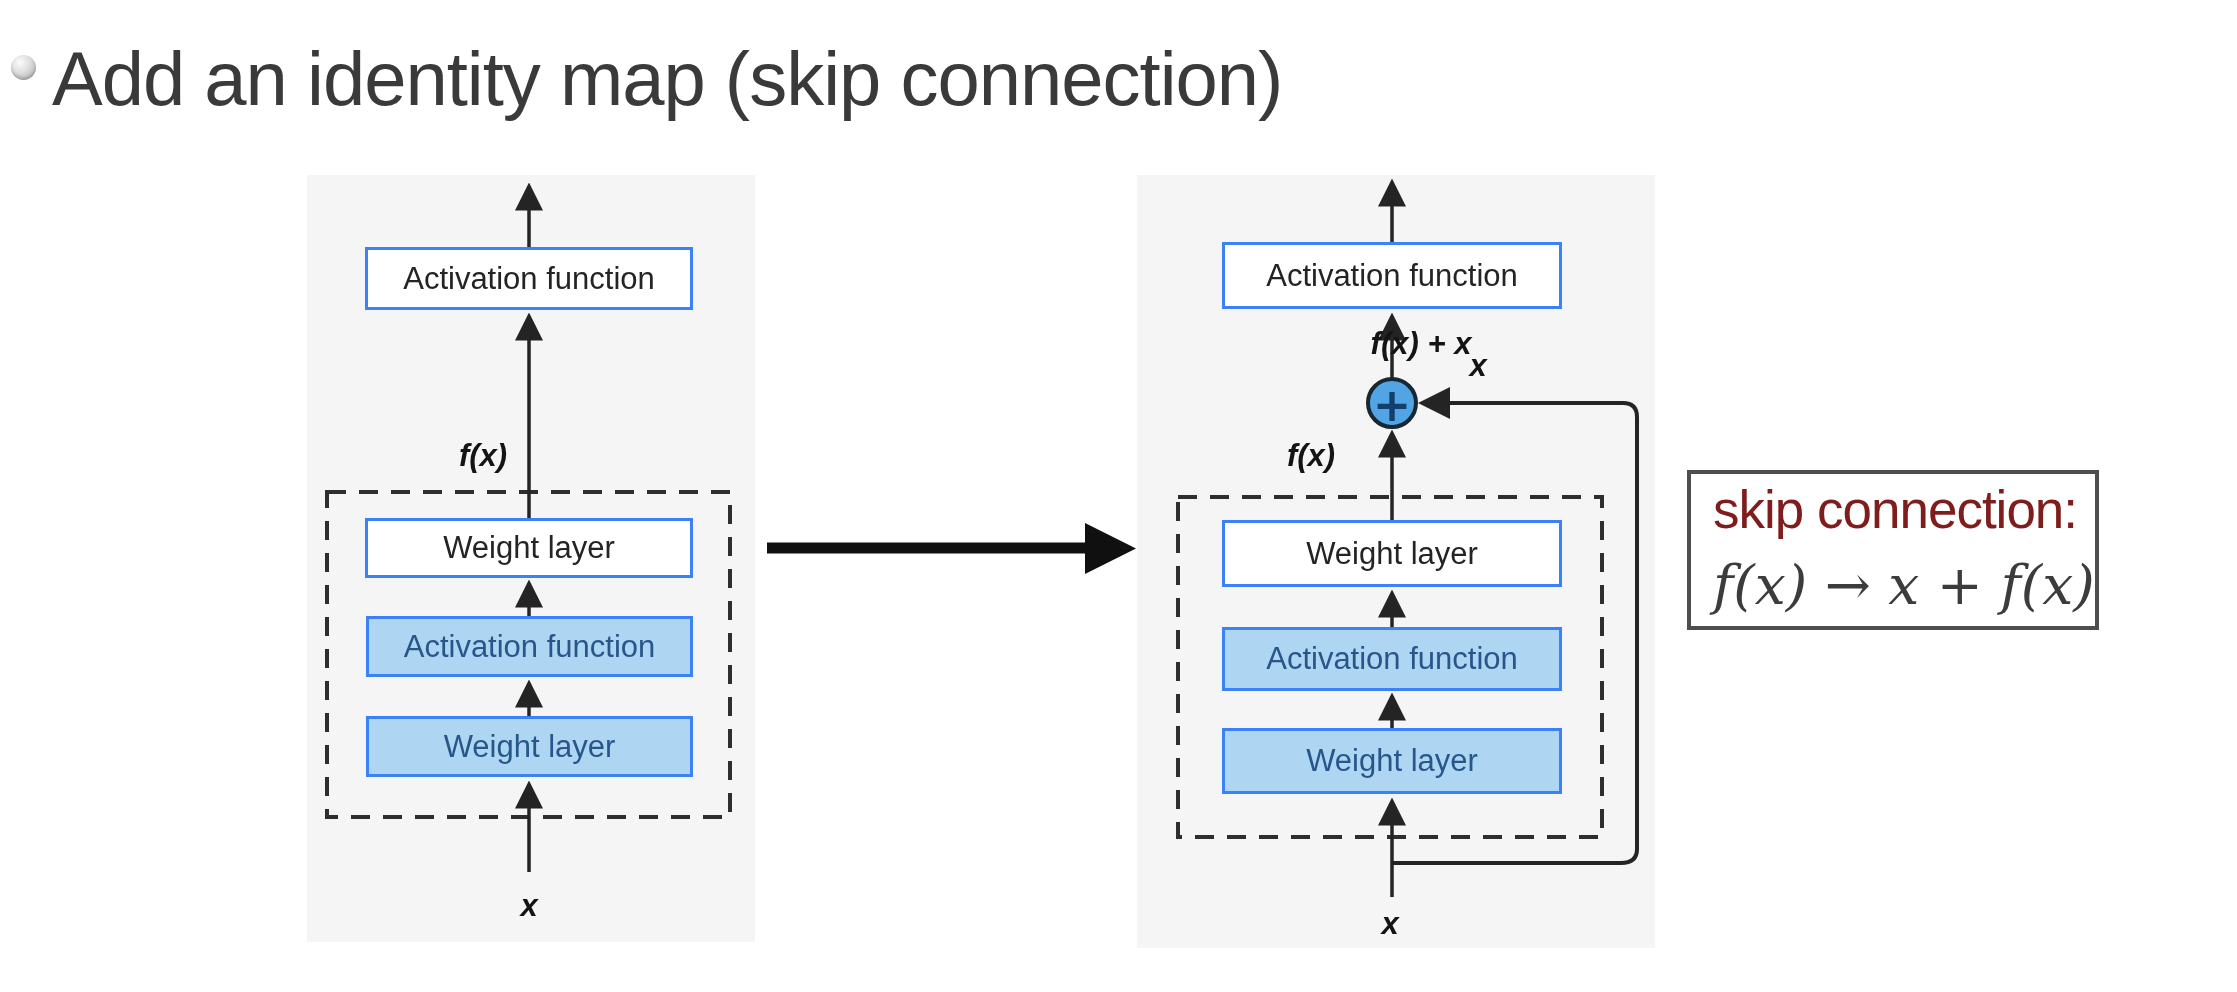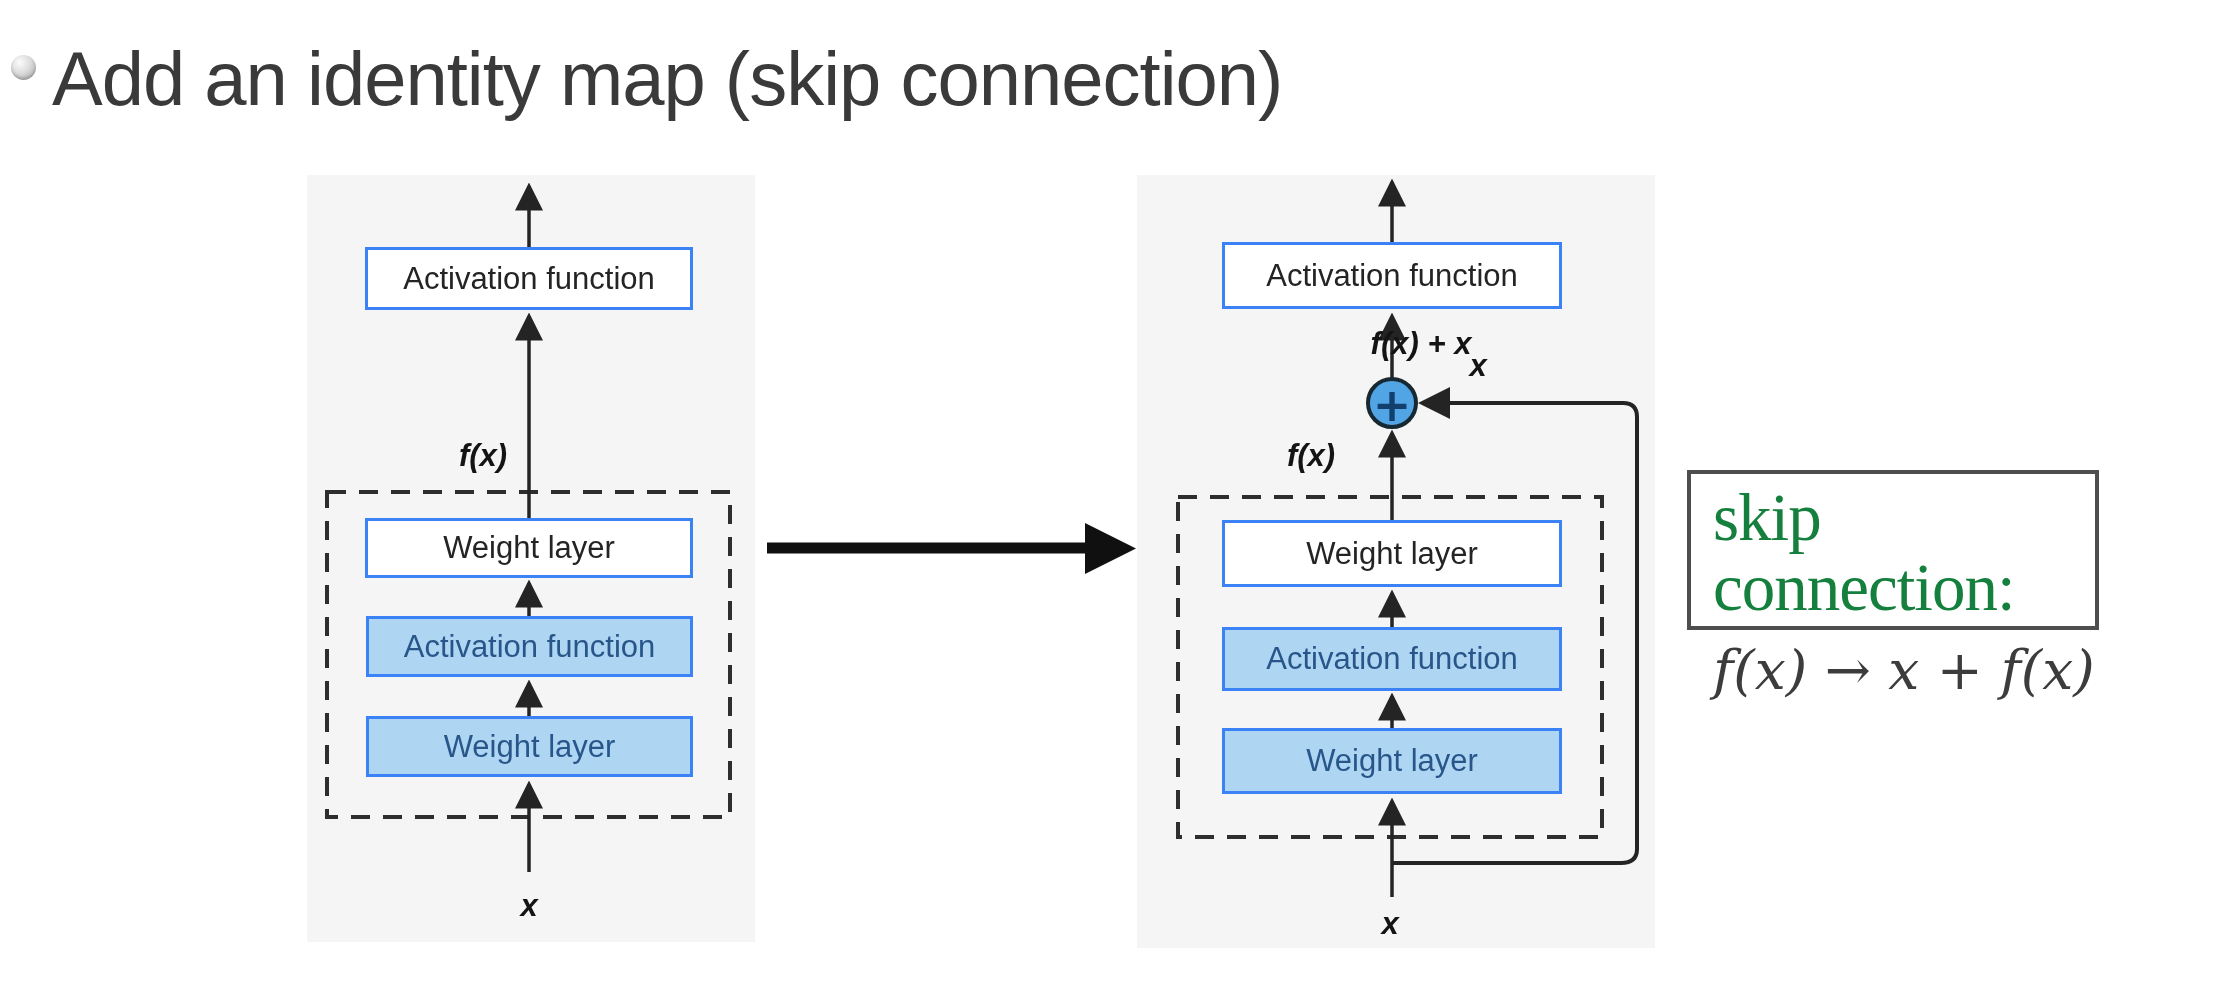--- a/index.html
+++ b/index.html
@@ -46,21 +46,21 @@
   .math-label{
     position:absolute;transform:translate(-50%,-50%);
     font-weight:bold;font-style:italic;font-size:31px;color:#141414;white-space:nowrap;
   }
   
   .note{
     position:absolute;left:1687px;top:470px;width:412px;height:160px;
     border:4px solid var(--note-border,#4e4e4e);background:#ffffff;box-sizing:border-box;
     padding:8px 0 0 22px;
   }
-  .note-line1{font-size:67px;color:#15803d;letter-spacing:-1px;line-height:1.05;font-family:Liberation Serif, serif;}
+  .note-line1{font-size:53px;color:#7f1d1d;letter-spacing:-1px;line-height:1.05;}
   .note-line2{
     font-family:"DejaVu Serif",serif;font-style:italic;
     font-size:55px;color:#3c3c3c;margin-top:19px;line-height:1.05;white-space:nowrap;
   }
 </style>
 </head>
 <body>
 
 <div class="stage">
 

